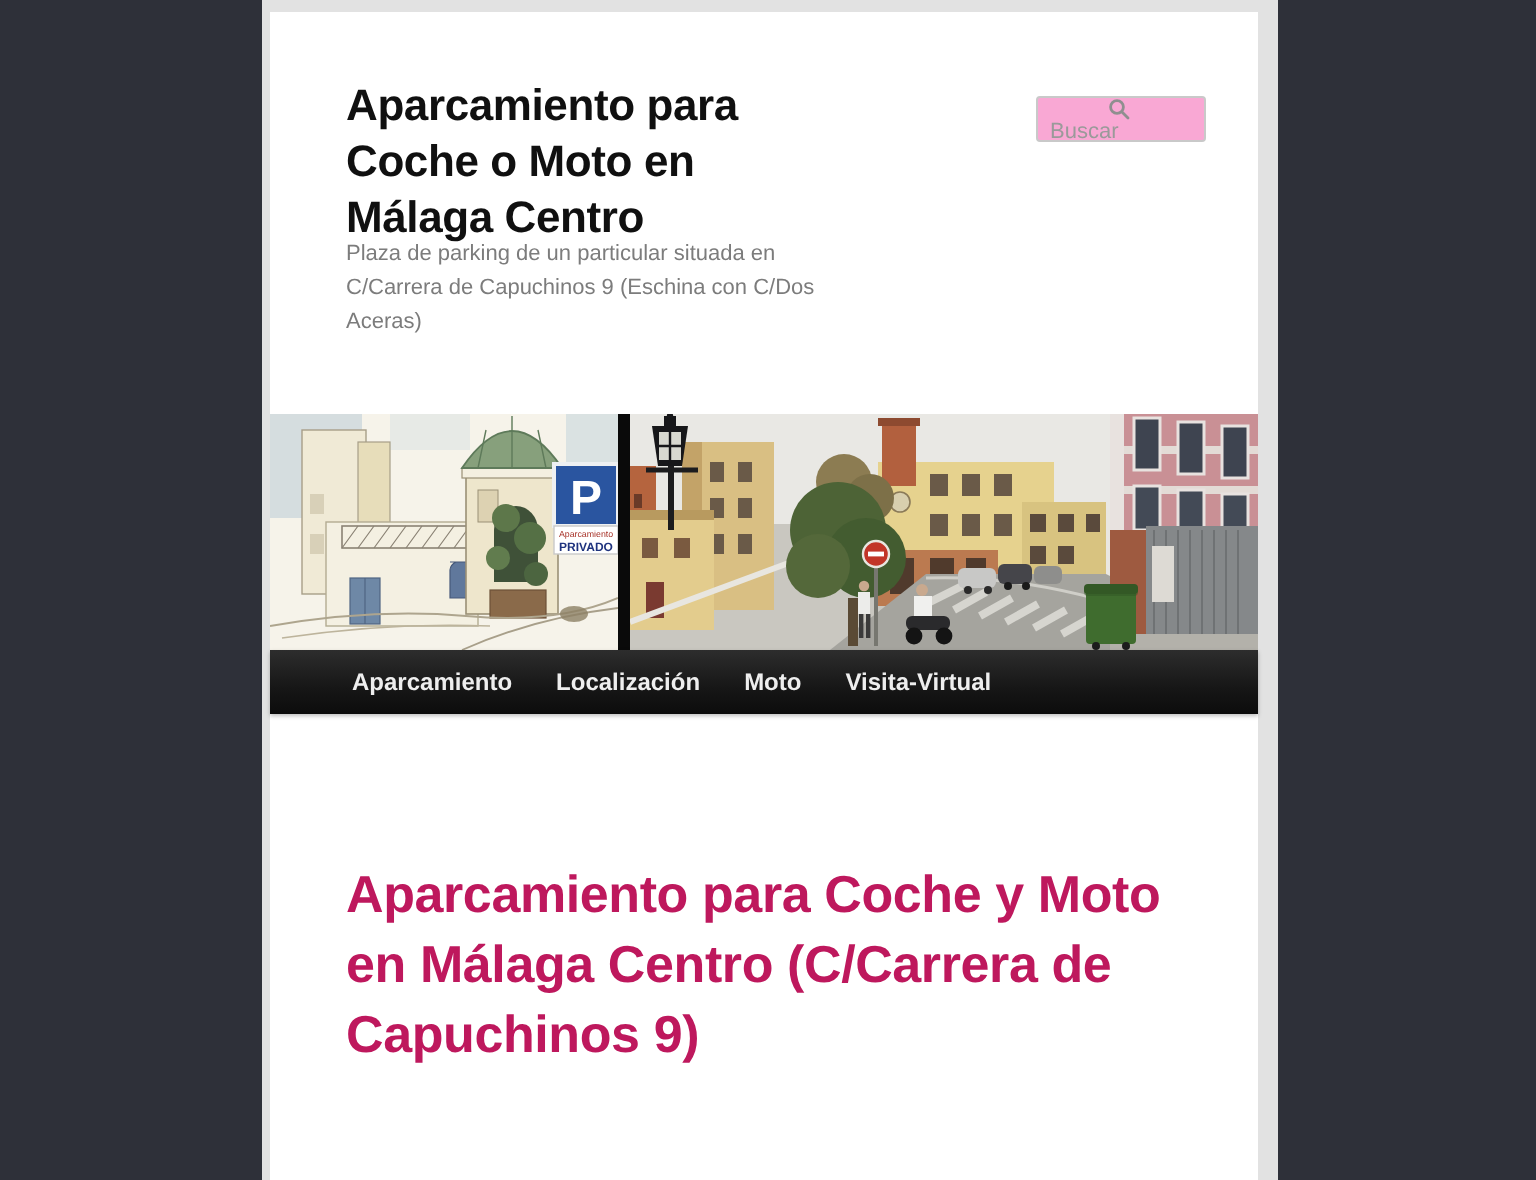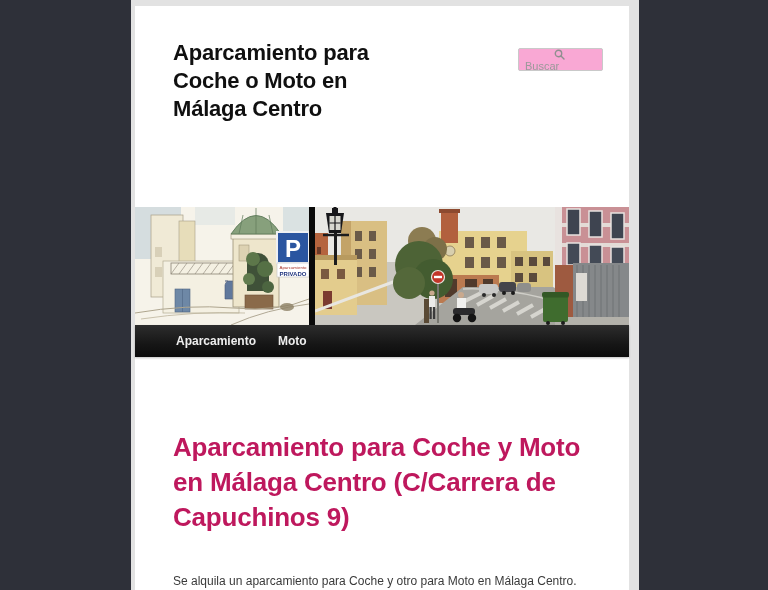--- a/index.html
+++ b/index.html
@@ -75,20 +75,21 @@
   }
 </style>
 </head>
 <body>
 
 <div>
   <div class="page-frame">
     <div class="page">
 
       <a class="site-title">Aparcamiento para Coche o Moto en Málaga Centro</a>
+      <p class="site-description">Plaza de parking de un particular situada en C/Carrera de Capuchinos 9 (Eschina con C/Dos Aceras)</p>
 
       <div class="search-box">
         <svg width="11" height="11" viewBox="0 0 11 11">
           <circle cx="4.5" cy="4.5" r="3.2" fill="none" stroke="#8f8f8f" stroke-width="1.4"></circle>
           <line x1="7" y1="7" x2="10" y2="10" stroke="#8f8f8f" stroke-width="1.4" stroke-linecap="round"></line>
         </svg>
         <input type="text" placeholder="Buscar" style="">
       </div>
 
       <div class="banner">
@@ -247,21 +248,22 @@
           <path d="M11,6 L29,6 L26,26 L14,26 Z" fill="#17171a"></path>
           <rect x="14.5" y="9" width="11" height="14" fill="#d8d8d0"></rect>
           <path d="M14.5,16 h11 M20,9 v14" stroke="#17171a" stroke-width="1.2"></path>
           <rect x="17" y="1" width="6" height="5" fill="#17171a"></rect>
           <circle cx="20" cy="1" r="1.6" fill="#17171a"></circle>
         </svg>
       </div>
 
       <nav class="main-nav">
         <a>Aparcamiento</a>
+        <a>Localización</a>
         <a>Moto</a>
+        <a>Visita-Virtual</a>
       </nav>
 
       <a class="post-title">Aparcamiento para Coche y Moto en Málaga Centro (C/Carrera de Capuchinos 9)</a>
-      <p class="post-excerpt">Se alquila un aparcamiento para Coche y otro para Moto en Málaga Centro.</p>
 
     </div>
   </div>
 </div>
 
 </body></html>

